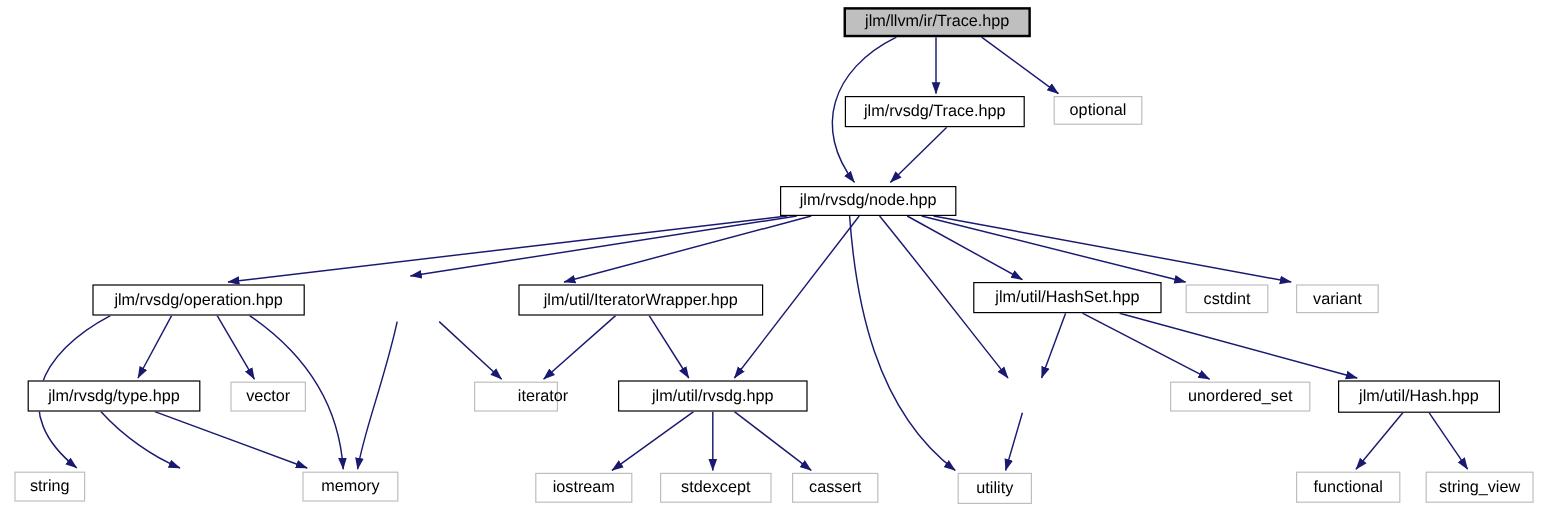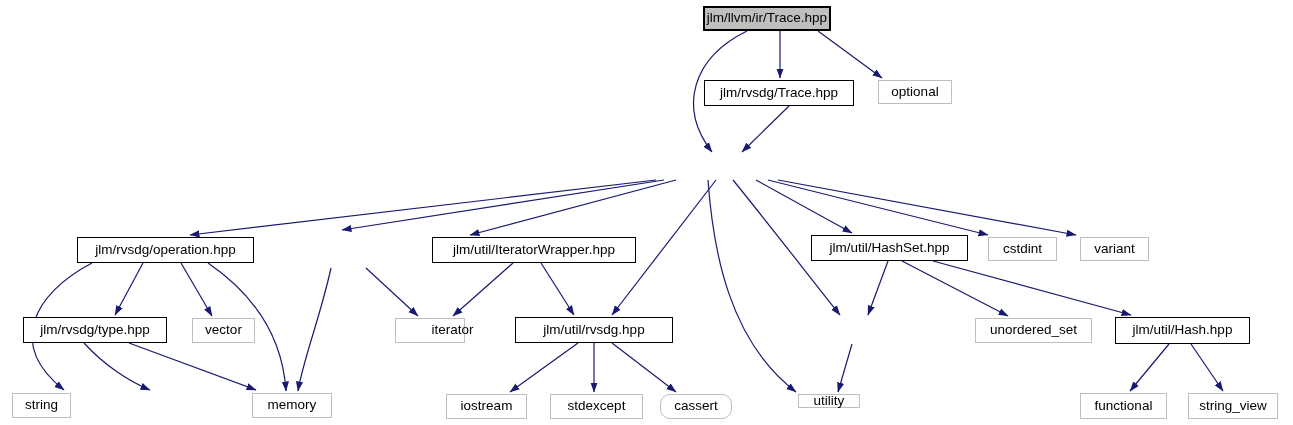--- a/index.html
+++ b/index.html
@@ -66,26 +66,27 @@
     <path marker-end="url(#arw)" d="M594,343 L594,392"></path>
     <path marker-end="url(#arw)" d="M612,343 L676,392"></path>
     <path marker-end="url(#arw)" d="M888,261 L868,315"></path>
     <path marker-end="url(#arw)" d="M902,261 L1008,316"></path>
     <path marker-end="url(#arw)" d="M933,261 L1131,315"></path>
     <path marker-end="url(#arw)" d="M852,344 L838,392"></path>
     <path marker-end="url(#arw)" d="M1169,344 L1130,391"></path>
     <path marker-end="url(#arw)" d="M1191,344 L1223,391"></path>
   </svg>
 
-  <div class="node root" style="left:703px;top:6px;width:128px;height:25px;">jlm/llvm/ir/Trace.hpp</div>
+  <div class="node root" style="left:703px;top:6px;width:156px;height:25px;">jlm/llvm/ir/Trace.hpp</div>
 
   <div class="node hdr" style="left:704px;top:80px;width:150px;height:26px;">jlm/rvsdg/Trace.hpp</div>
 
   <div class="node sys" style="left:878px;top:80px;width:74px;height:24px;">optional</div>
 
+  <div class="node hdr" style="left:650px;top:155px;width:147px;height:25px;">jlm/rvsdg/node.hpp</div>
 
   <div class="node hdr" style="left:77px;top:237px;width:177px;height:26px;">jlm/rvsdg/operation.hpp</div>
 
 
   <div class="node hdr" style="left:432px;top:237px;width:204px;height:26px;text-align:right;">jlm/util/IteratorWrapper.hpp</div>
 
   <div class="node hdr" style="left:811px;top:235px;width:157px;height:26px;">jlm/util/HashSet.hpp</div>
 
   <div class="node sys" style="left:988px;top:237px;width:69px;height:24px;">cstdint</div>
 
@@ -105,21 +106,21 @@
   <div class="node hdr" style="left:1115px;top:317px;width:135px;height:27px;">jlm/util/Hash.hpp</div>
 
   <div class="node sys" style="left:12px;top:393px;width:59px;height:25px;">string</div>
 
   <div class="node sys" style="left:252px;top:393px;width:80px;height:25px;">memory</div>
 
   <div class="node sys" style="left:446px;top:394px;width:81px;height:25px;">iostream</div>
 
   <div class="node sys" style="left:550px;top:394px;width:93px;height:25px;">stdexcept</div>
 
-  <div class="node sys" style="left:660px;top:394px;width:72px;height:25px;border-radius:10px;">cassert</div>
+  <div class="node sys" style="left:660px;top:394px;width:72px;height:25px;">cassert</div>
 
-  <div class="node sys" style="left:798px;top:394px;width:62px;height:14px;">utility</div>
+  <div class="node sys" style="left:798px;top:394px;width:62px;height:26px;">utility</div>
 
   <div class="node sys" style="left:1080px;top:393px;width:87px;height:26px;">functional</div>
 
   <div class="node sys" style="left:1188px;top:393px;width:90px;height:26px;">string_view</div>
 
 </div>
 
 </body></html>

